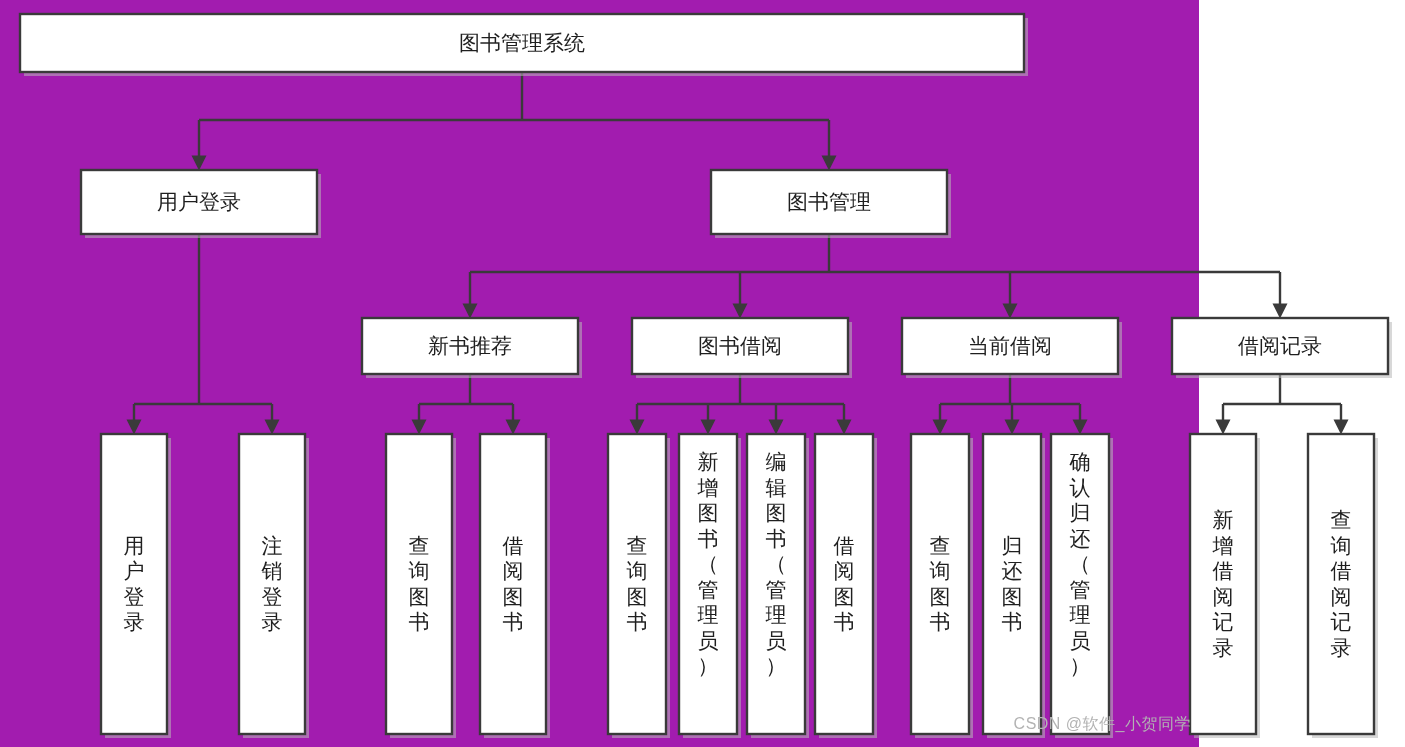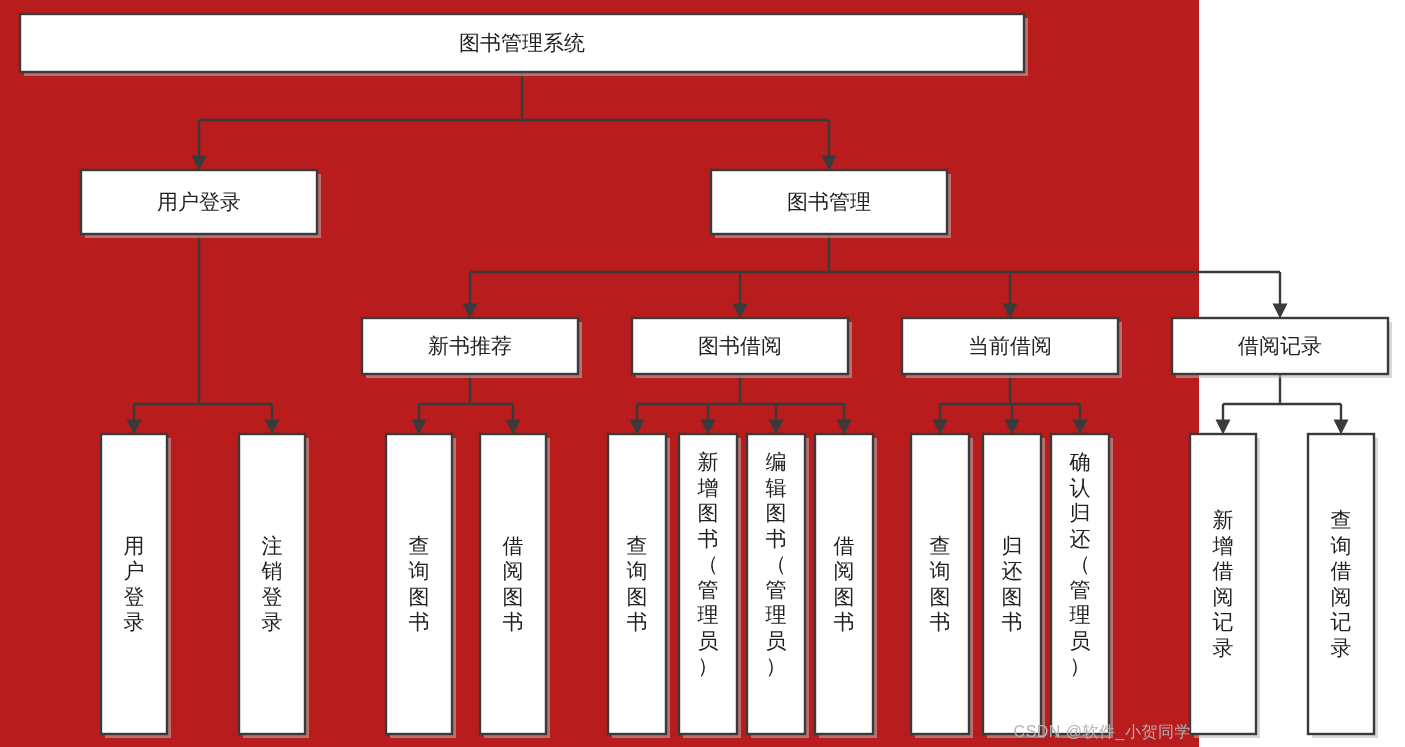--- a/index.html
+++ b/index.html
@@ -10,21 +10,21 @@
   body {
     width: 1405px;
     height: 747px;
     font-family: "Liberation Sans", "DejaVu Sans", sans-serif;
     overflow: hidden;
   }
   #diagram-root {
     position: relative;
     width: 1199px;
     height: 747px;
-    background: #b91c1c;
+    background: #a21caf;
   }
   svg.diagram-svg {
     position: absolute;
     left: 0;
     top: 0;
     width: 1405px;
     height: 747px;
   }
   .node-box {
     fill: #ffffff;
@@ -54,21 +54,21 @@
   }
   .node-label-v {
     font-family: "Liberation Sans", "DejaVu Sans", sans-serif;
     font-size: 21px;
     fill: #1f1f1f;
     text-anchor: middle;
   }
   .watermark {
     position: absolute;
     right: 8px;
-    bottom: 4px;
+    bottom: 12px;
     font-family: "Liberation Sans", "DejaVu Sans", sans-serif;
     font-size: 16px;
     color: #b3b3b3;
     white-space: nowrap;
     letter-spacing: 0.5px;
   }
 </style>
 </head>
 <body>
 

